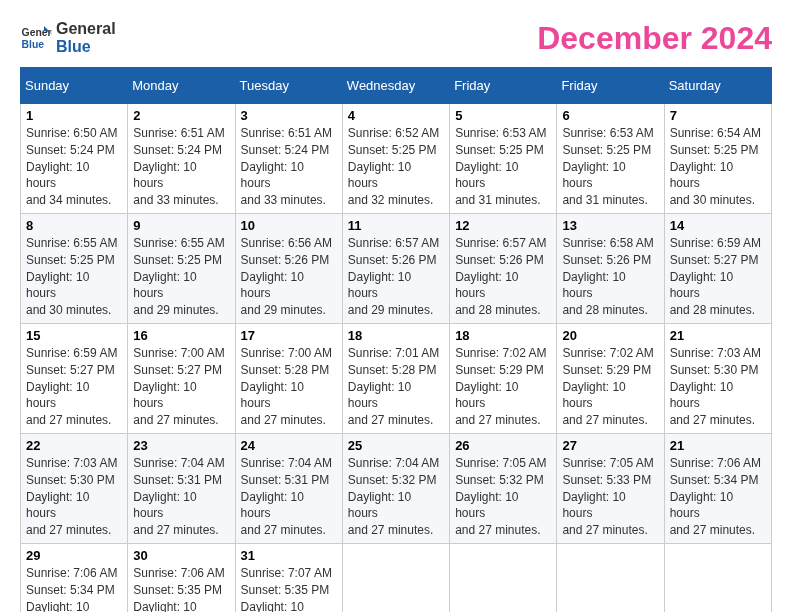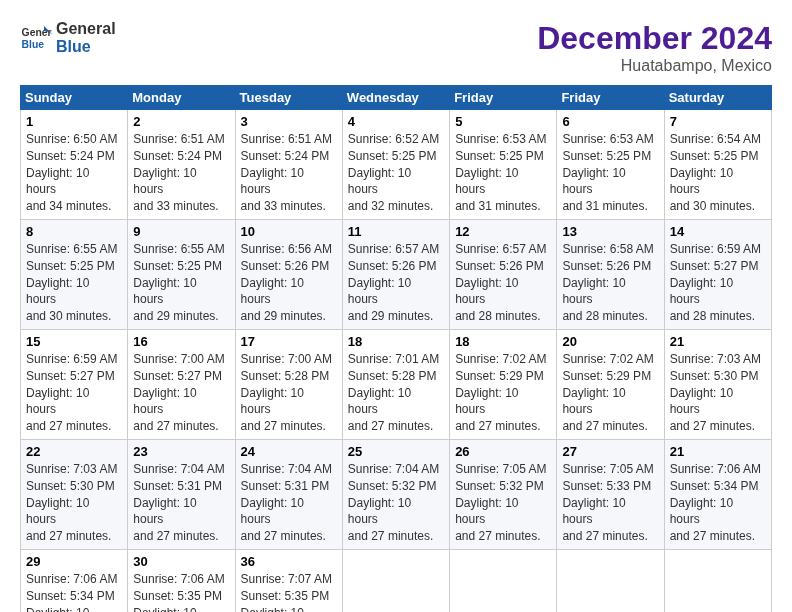--- a/index.html
+++ b/index.html
@@ -24,38 +24,38 @@
     .logo-icon {
       width: 32px;
       height: 32px;
     }
     .title-area {
       text-align: right;
     }
     .main-title {
       font-size: 32px;
       font-weight: bold;
-      color: #4c1d95;
+      color: #ec4899;
     }
     .subtitle {
       font-size: 16px;
       color: #555;
     }
     .calendar {
       width: 100%;
       border-collapse: collapse;
       font-size: 11px;
     }
     .calendar th {
       background: #1a5fa8;
       color: white;
-      padding: 4px 4px;
+      padding: 10px 4px;
       text-align: left;
       font-size: 13px;
-      font-weight: bold;
+      font-weight: normal;
       border: 1px solid #1a5fa8;
     }
     .calendar td {
       border: 1px solid #ccc;
       padding: 4px 5px;
       vertical-align: top;
       width: calc(100% / 7);
       min-height: 75px;
       background: #fff;
     }
@@ -87,21 +87,20 @@
       <text x="2" y="32" font-size="13" font-weight="bold" fill="#1a5fa8" font-family="Arial">Blue</text>
       <polygon points="30,5 40,15 30,10" fill="#1a5fa8"></polygon>
     </svg>
     <div>
       <div style="font-size:16px;font-weight:bold;color:#333;line-height:1.1;">General</div>
       <div style="font-size:16px;font-weight:bold;color:#1a5fa8;line-height:1.1;">Blue</div>
     </div>
   </div>
   <div class="title-area">
     <div class="main-title">December 2024</div>
-    <div class="subtitle">Huatabampo, Mexico</div>
   </div>
 </div>
 
 <table class="calendar">
   <thead>
     <tr id="header-row">
         <th>Sunday</th>
         <th>Monday</th>
         <th>Tuesday</th>
         <th>Wednesday</th>
@@ -324,21 +323,21 @@
 and 28 minutes.</div>
         </td>
         <td>
           <span class="day-number">30</span>
           <div class="day-info" style="white-space: pre-line;">Sunrise: 7:06 AM
 Sunset: 5:35 PM
 Daylight: 10 hours
 and 28 minutes.</div>
         </td>
         <td>
-          <span class="day-number">36</span>
+          <span class="day-number">31</span>
           <div class="day-info" style="white-space: pre-line;">Sunrise: 7:07 AM
 Sunset: 5:35 PM
 Daylight: 10 hours
 and 28 minutes.</div>
         </td>
         <td class="empty-cell"></td>
         <td class="empty-cell"></td>
         <td class="empty-cell"></td>
         <td class="empty-cell"></td>
       </tr>

